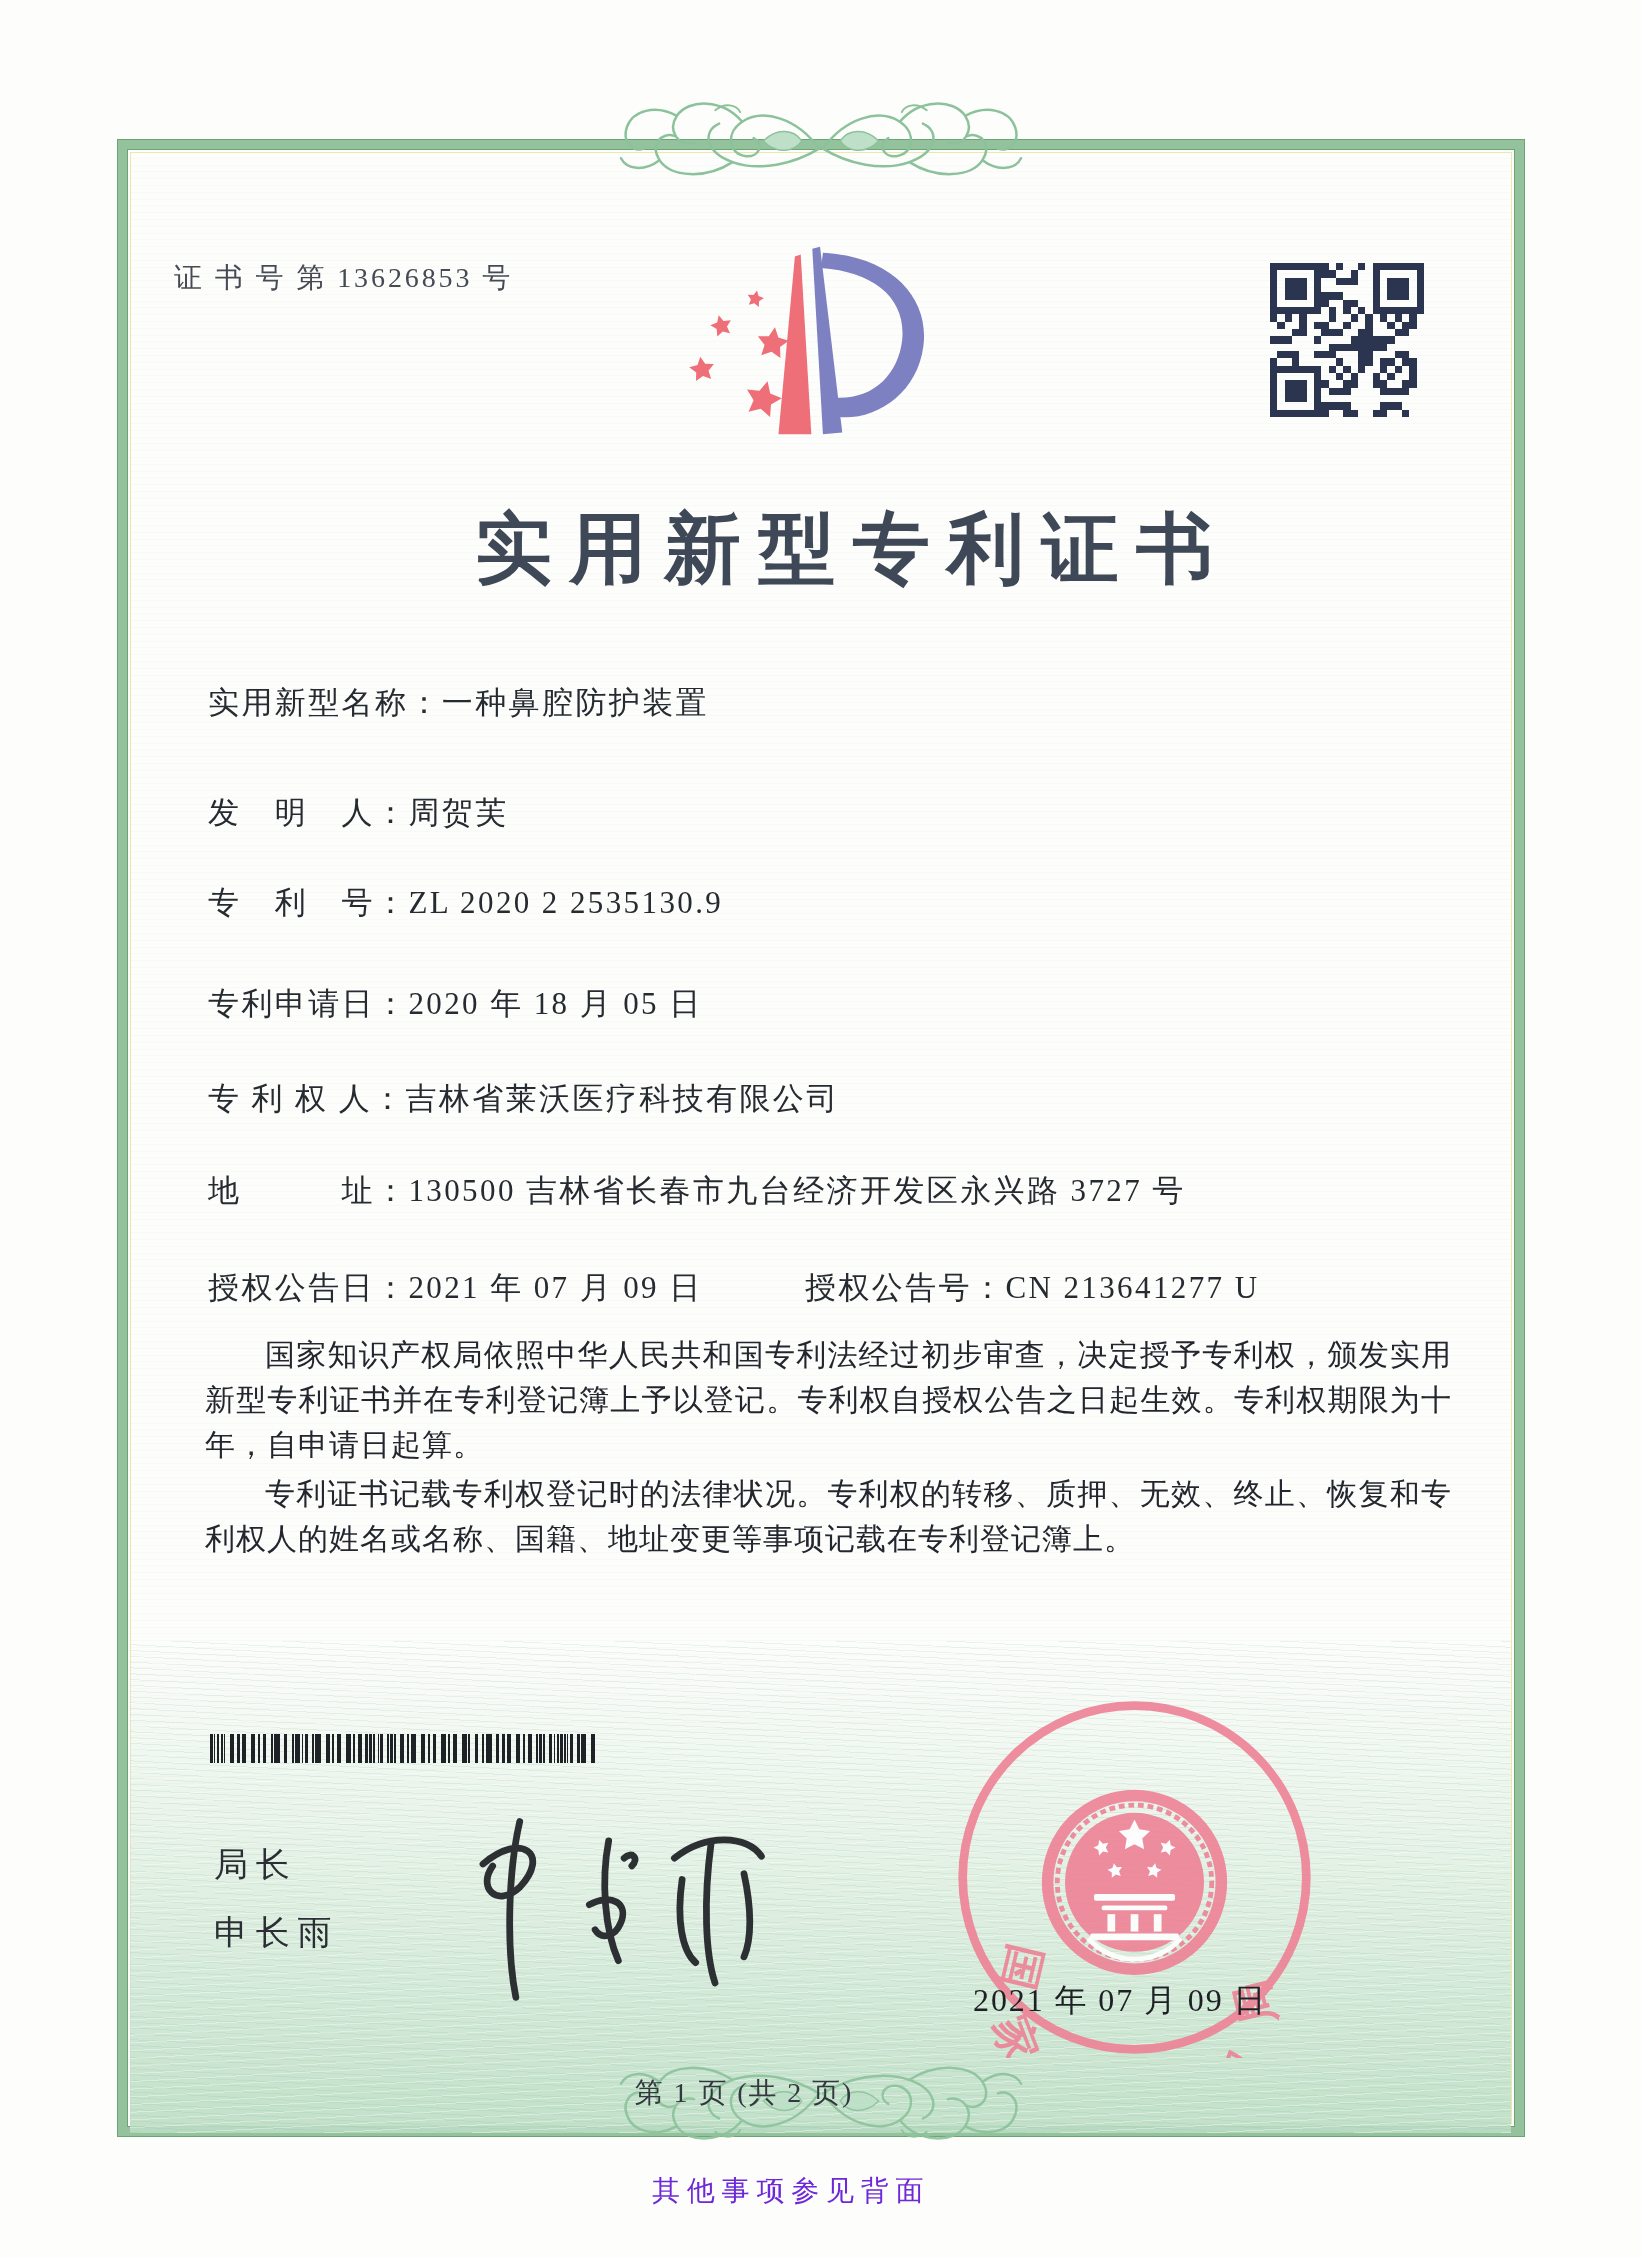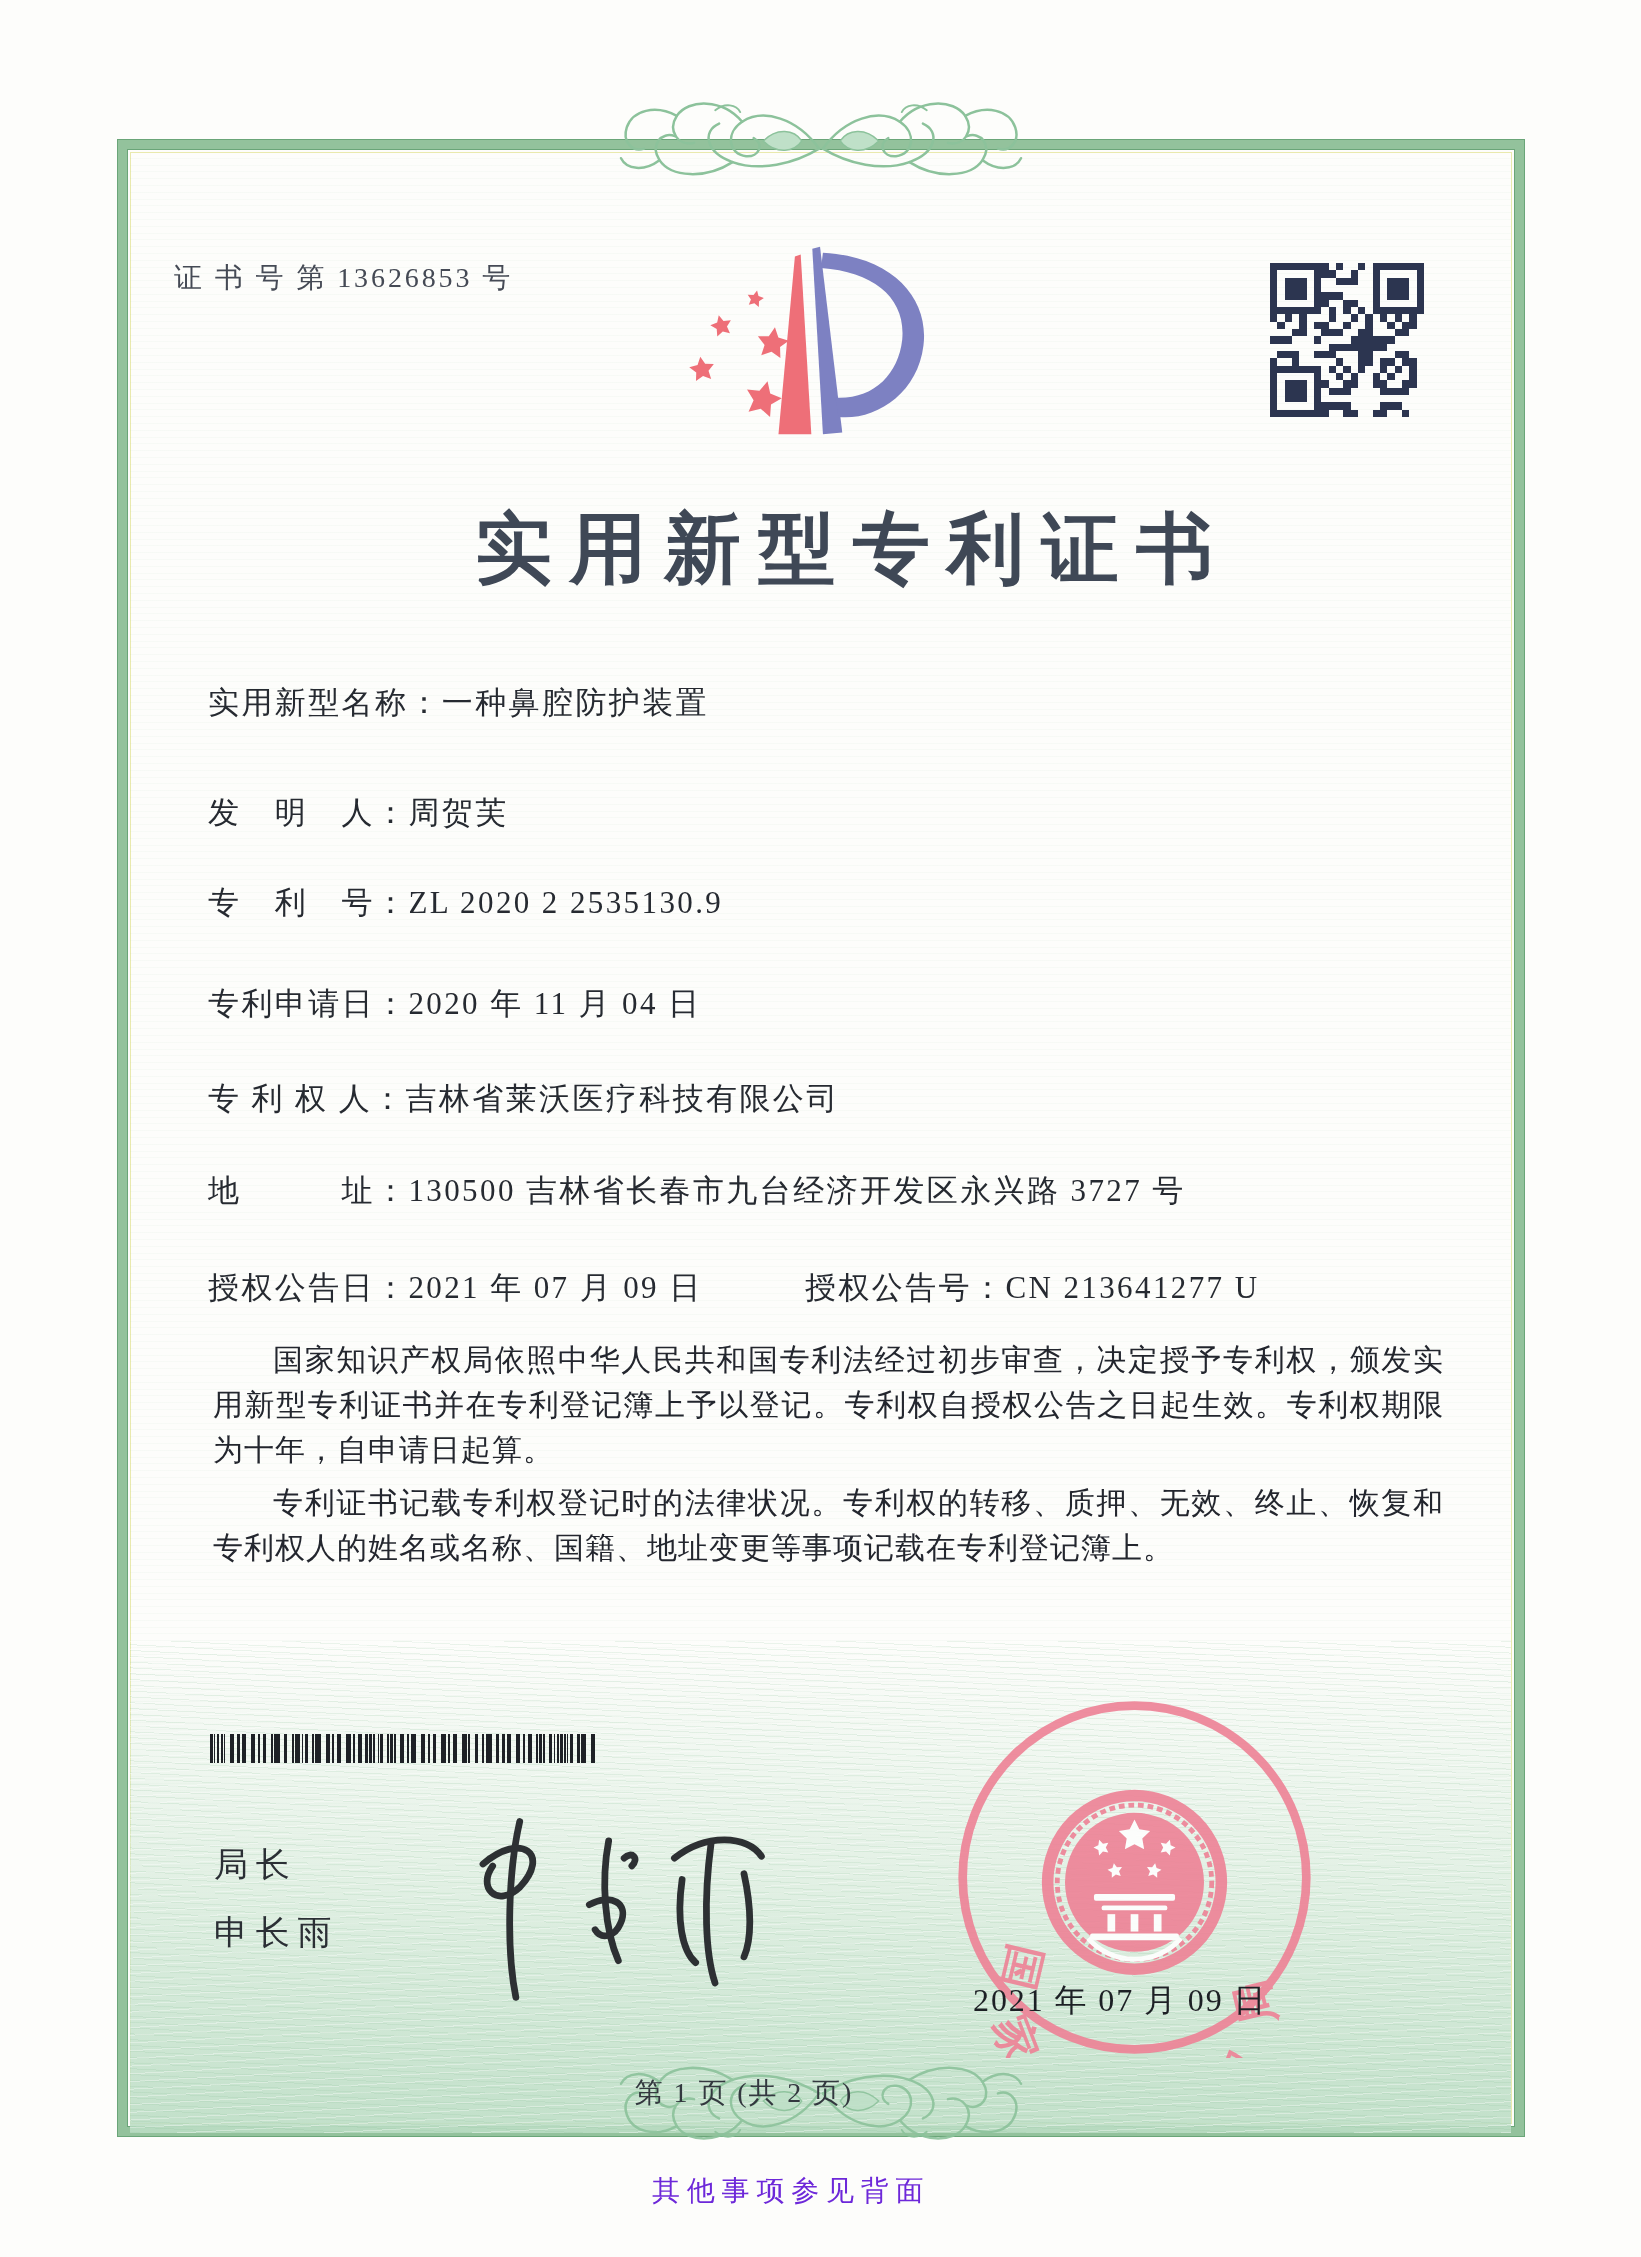--- a/index.html
+++ b/index.html
@@ -49,21 +49,21 @@
   .field-row{position:absolute;left:208px;font-size:31px;letter-spacing:2.4px;color:#262a31;white-space:nowrap;}
   .fr1{top:682px;font-family:Liberation Mono, monospace;} .fr2{top:792px;} .fr3{top:882px;} .fr4{top:983px;}
   .fr5{top:1078px;text-align:right;} .fr6{top:1170px;} .fr7{top:1267px;}
   .field-b{position:absolute;left:805px;top:1267px;font-size:31px;letter-spacing:2.4px;white-space:nowrap;}
   
   .body-text{
     position:absolute;left:205px;top:1332px;width:1247px;
     font-size:30px;line-height:45px;color:#23262e;
     text-align:justify;letter-spacing:1px;
   }
-  .body-text p{margin:8px;text-indent:2em;font-family:Liberation Mono, monospace;}
+  .body-text p{margin:0;text-indent:2em;}
   .body-text p + p{margin-top:3.9px;}
   
   .barcode{
     position:absolute;left:210px;top:1734px;width:386px;height:29px;
     background:
       repeating-linear-gradient(90deg,#1e2126 0 1.9px,transparent 1.9px 6.8px),
       repeating-linear-gradient(90deg,#1e2126 0 2.9px,transparent 2.9px 10.6px),
       repeating-linear-gradient(90deg,transparent 0 3.9px,#1e2126 3.9px 4.8px,transparent 4.8px 12.6px);
   }
   .director-title{position:absolute;left:214px;top:1842px;font-size:34px;letter-spacing:7.7px;color:#2b2f35;}
@@ -567,21 +567,21 @@
     <div class="m"></div>
     <div></div>
     <div></div>
   </div>
 
 <div class="main-title">实用新型专利证书</div>
 
 <div class="field-row fr1"><span>实用新型名称：</span><span>一种鼻腔防护装置</span></div>
 <div class="field-row fr2"><span>发　明　人：</span><span>周贺芙</span></div>
 <div class="field-row fr3"><span>专　利　号：</span><span>ZL 2020 2 2535130.9</span></div>
-<div class="field-row fr4"><span>专利申请日：</span><span>2020 年 11 月 04 日</span></div>
+<div class="field-row fr4"><span>专利申请日：</span><span>2020 年 18 月 05 日</span></div>
 <div class="field-row fr5"><span>专 利 权 人：</span><span>吉林省莱沃医疗科技有限公司</span></div>
 <div class="field-row fr6"><span>地　　　址：</span><span>130500  吉林省长春市九台经济开发区永兴路 3727 号</span></div>
 <div class="field-row fr7"><span>授权公告日：</span><span>2021 年 07 月 09 日</span></div>
 <div class="field-b"><span>授权公告号：</span><span>CN 213641277 U</span></div>
 
 <div class="body-text">
   <p>国家知识产权局依照中华人民共和国专利法经过初步审查，决定授予专利权，颁发实用新型专利证书并在专利登记簿上予以登记。专利权自授权公告之日起生效。专利权期限为十年，自申请日起算。</p>
   <p>专利证书记载专利权登记时的法律状况。专利权的转移、质押、无效、终止、恢复和专利权人的姓名或名称、国籍、地址变更等事项记载在专利登记簿上。</p>
 </div>
 

